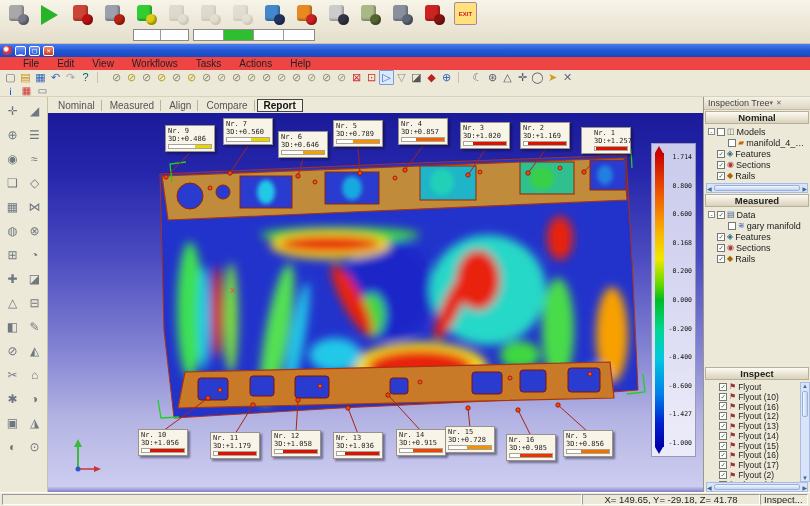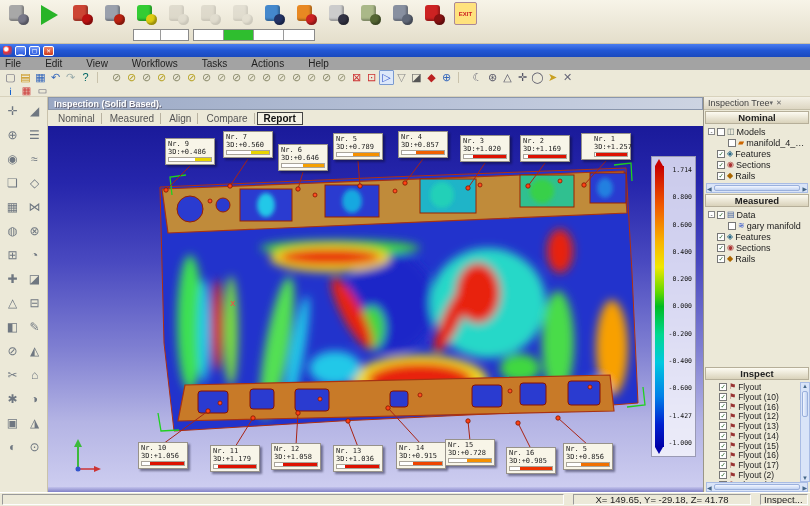--- a/index.html
+++ b/index.html
@@ -23,21 +23,21 @@
 
   
   .titlebar{height:13px;background:linear-gradient(180deg,#4a7df0 0%,#2257d4 50%,#1a49be 100%);display:flex;align-items:center;padding:0 3px;gap:3px}
   .titleicon{width:9px;height:9px;border-radius:2px;background:radial-gradient(circle at 35% 35%,#fff 0 18%,#e33 40%,#25c 100%);flex:none}
   .titletext{color:#fff;font-size:9px;font-weight:bold;flex:1;white-space:nowrap;text-shadow:1px 1px 1px #123}
   .winbtn{width:11px;height:10px;border:1px solid #fff;border-radius:2px;font:bold 7px "DejaVu Sans Mono",monospace;color:#fff;display:flex;align-items:center;justify-content:center;flex:none;cursor:pointer}
   .winbtn.mm{background:linear-gradient(#6f95f5,#2a5be0)}
   .winbtn.close{background:linear-gradient(#f08668,#d campground 0);background:linear-gradient(#f08668,#cf3b1d)}
 
   
-  .menubar{height:13px;display:flex;align-items:center;gap:14px;padding:0 0;font-size:10px;color:#222;background:#a3a3a3}
+  .menubar{height:13px;display:flex;align-items:center;gap:8px;padding:0 18px;font-size:10px;color:#222;background:#ef4444}
   .menuitem{padding:0 5px;cursor:pointer}
 
   
   .toolbar2{height:15px;display:flex;align-items:center;padding:0 3px;background:#ece9d8;font-size:11px}
   .t2icon{width:15px;text-align:center;color:var(--c1,#556);cursor:pointer;line-height:13px;flex:none}
   .t2icon.sep{width:9px;color:transparent;border-left:1px solid #c9c2ab;height:11px;margin:0 3px 0 4px}
   .t2icon.boxed{border:1px solid #7a9ad0;background:#dde8fa;border-radius:1px}
   .toolbar3{height:12px;display:flex;align-items:center;gap:3px;padding:0 4px;background:#ece9d8;border-bottom:1px solid #d8d2bc;font-size:10px}
   .t3icon{width:13px;text-align:center;color:var(--c1,#556);cursor:pointer}
 
@@ -90,21 +90,21 @@
   .hs-thumb{flex:1;margin:1px 2px;height:6px;background:linear-gradient(#f2f6ff,#c2d3f2);border:1px solid #9ab0dc;border-radius:2px}
   .inspect-wrap{display:flex;flex:1;min-height:0;margin-top:1px}
   .ilist{flex:1;overflow:hidden;padding-left:2px}
   .ilist .trow{height:9.8px}
   .ilist .tlabel{font-size:8.5px}
   .vscroll{width:10px;background:#d9e4f8;border:1px solid #a9bce4;display:flex;flex-direction:column;align-items:center;justify-content:space-between;font-size:6px;color:#468;flex:none}
   .vs-thumb{width:6px;height:26px;background:linear-gradient(90deg,#f2f6ff,#c2d3f2);border:1px solid #9ab0dc;border-radius:2px;margin-top:2px}
   .vs-spacer{flex:1}
 
   
-  .statusbar{height:14px;background:#ece9d8;border-top:1px solid #fff;display:flex;align-items:stretch;font-size:9.5px;color:#222;gap:9px;padding:1px 2px}
+  .statusbar{height:14px;background:#ece9d8;border-top:1px solid #fff;display:flex;align-items:stretch;font-size:9.5px;color:#222;gap:0;padding:1px 2px}
   .st-cell{border:1px solid;border-color:#9a9a9a #fdfdfd #fdfdfd #9a9a9a;display:flex;align-items:center;justify-content:center;white-space:nowrap;overflow:hidden}
   .st-main{flex:1}
   .st-coords{width:178px}
   .st-units{width:48px;justify-content:flex-start;padding-left:3px}
 </style>
 </head>
 <body>
 
 <div class="app">
 
@@ -339,21 +339,20 @@
         </div>
         <div class="sbicon">
           <span>◐</span>
         </div>
         <div class="sbicon">
           <span>⊙</span>
         </div>
       </div>
 
     <div class="center">
-      <div class="vheader">Inspection (Solid Based).</div>
       <div class="tabs">
 
       <div class="tab"><span>Nominal</span></div>
           <div class="tab"><span>Measured</span></div>
           <div class="tab"><span>Align</span></div>
           <div class="tab"><span>Compare</span></div>
           <div class="tab active"><span>Report</span></div>
         </div>
 
       <div class="view3d">
@@ -525,21 +524,21 @@
                 <div class="co-fill"></div>
               </div>
             </div>
             <div class="callout" style="--c1: #dd1100; --fill: 90%; left: 472px; top: 9px;">
               <div class="co-nr">Nr. 2</div>
               <div class="co-val">3D:+1.169</div>
               <div class="co-bar">
                 <div class="co-fill"></div>
               </div>
             </div>
-            <div class="callout" style="--c1: #dd1100; --fill: 97%; left: 533px; top: 7px; padding-left: 12px;">
+            <div class="callout" style="--c1: #dd1100; --fill: 97%; left: 533px; top: 14px; padding-left: 12px;">
               <div class="co-nr">Nr. 1</div>
               <div class="co-val">3D:+1.257</div>
               <div class="co-bar">
                 <div class="co-fill"></div>
               </div>
             </div>
           </div>
         <div>
 
         <div class="callout" style="--c1: #dd1100; --fill: 81%; left: 90px; top: 316px;">
@@ -604,21 +603,21 @@
           <div class="sc-barwrap">
             <div class="sc-up"></div>
             <div class="sc-bar"></div>
             <div class="sc-dn"></div>
           </div>
           <div class="sc-labels">
 
           <div><span>1.714</span></div>
               <div><span>0.800</span></div>
               <div><span>0.600</span></div>
-              <div><span>0.400</span></div>
+              <div><span>0.168</span></div>
               <div><span>0.200</span></div>
               <div><span>0.000</span></div>
               <div><span>-0.200</span></div>
               <div><span>-0.400</span></div>
               <div><span>-0.600</span></div>
               <div><span>-1.427</span></div>
               <div><span>-1.000</span></div>
             </div>
         </div>
 

